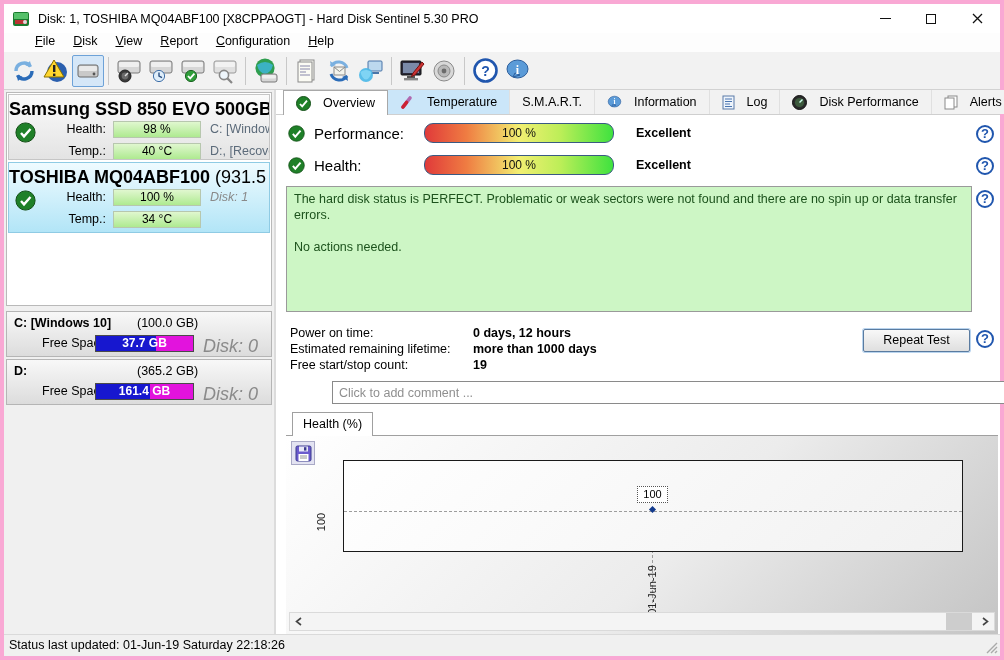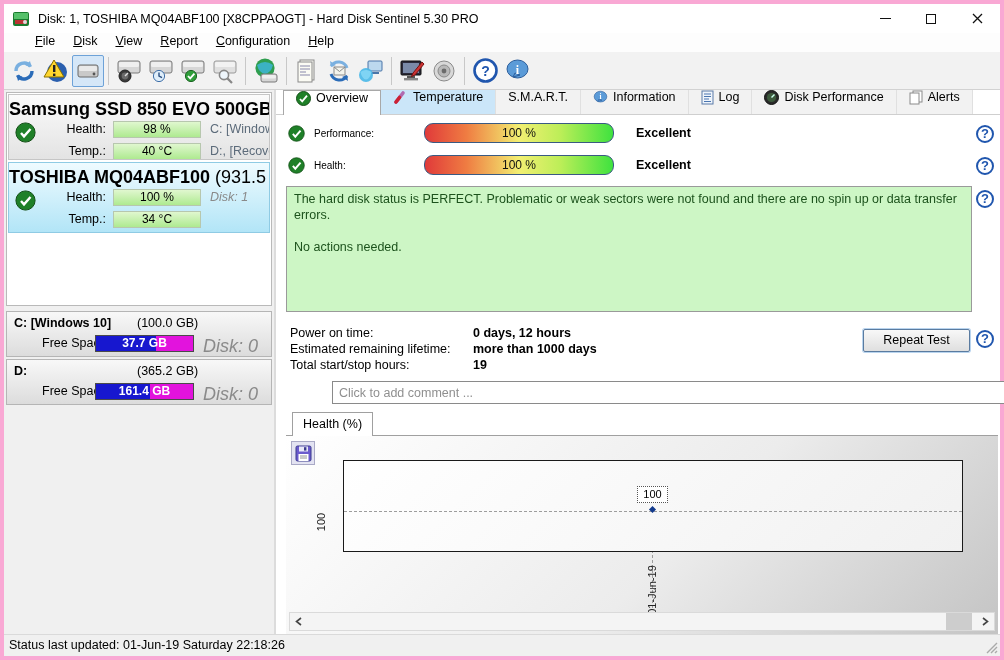--- a/index.html
+++ b/index.html
@@ -53,29 +53,29 @@
   .part-name { position:absolute; left:7px; top:4px; font-weight:bold; font-size:12.5px; }
   .part-size { position:absolute; left:130px; top:4px; font-size:12.5px; }
   .part-free-label { position:absolute; left:35px; top:24px; font-size:12.5px; }
   .free-bar { position:absolute; left:88px; top:23px; width:99px; height:17px; background:#e213dd; border:1px solid #4a4a4a; }
   .free-bar-used { position:absolute; left:0; top:0; bottom:0; background:#1717cf; }
   .free-bar-text { position:absolute; left:0; right:0; top:0; text-align:center; color:#fff; font-weight:bold; font-size:12px; line-height:15px; }
   .part-disk { position:absolute; left:196px; top:24px; font-style:italic; color:#8a8a8a; font-size:18px; }
 
   
   #tabstrip { position:absolute; left:0; top:0; right:0; height:25px; border-bottom:1px solid #cfcfcf; display:flex; align-items:flex-end; padding-left:7px; background:#fff; }
-  .tab { height:24px; display:inline-flex; align-items:flex-start; gap:5px; padding:0 12px; font-size:12.5px; background:#f2f2f2; border-right:1px solid #e0e0e0; white-space:nowrap; }
+  .tab { height:24px; display:inline-flex; align-items:center; gap:12px; padding:0 12px; font-size:12.5px; background:#f2f2f2; border-right:1px solid #e0e0e0; white-space:nowrap; }
   .tab-active { background:#fff; border:1px solid #a8a8a8; border-bottom:none; height:25px; margin-bottom:-1px; z-index:2; }
   .tab-hover { background:#cbe6f9; }
 
   
   .ov-row { position:absolute; left:0; height:22px; display:flex; align-items:center; }
   #row-perf { top:32px; } #row-health { top:64px; }
   .ov-check { margin-left:12px; }
-  .ov-label { margin-left:9px; width:110px; font-size:10px; }
+  .ov-label { margin-left:9px; width:110px; font-size:15px; }
   .grad-bar { position:relative; width:190px; height:20px; border:1.4px solid #3a5a82; border-radius:9px;
       background:linear-gradient(90deg,#e03a3a 0%,#ef7c42 22%,#f2ef72 50%,#bcee58 72%,#3fe23f 100%); }
   .grad-bar span { position:absolute; left:0; right:0; top:2px; text-align:center; font-size:12px; color:#111; }
   .ov-rating { margin-left:22px; font-weight:bold; font-size:12.5px; }
   .help-icon { position:absolute; width:18px; height:18px; border:2px solid #2056ae; border-radius:50%; background:#fff; color:#2056ae; font-weight:bold; font-size:13px; text-align:center; line-height:14px; }
 
   
   #status-box { position:absolute; left:10px; top:96px; width:686px; height:126px; background:#cdf6c5; border:1px solid #9a9a9a; padding:4px 7px; color:#1c521c; font-size:12.5px; line-height:16px; }
   #status-line2 { font-weight:normal; margin-top:16px; }
 
@@ -429,21 +429,21 @@
 
     <div class="stat-row" style="top:236px;">
       <span>Power on time:</span>
       <span class="stat-value">0 days, 12 hours</span>
     </div>
     <div class="stat-row" style="top:252px;">
       <span>Estimated remaining lifetime:</span>
       <span class="stat-value">more than 1000 days</span>
     </div>
     <div class="stat-row" style="top:268px;">
-      <span>Total start/stop hours:</span>
+      <span>Free start/stop count:</span>
       <span class="stat-value">19</span>
     </div>
 
     <div id="repeat-btn">Repeat Test</div>
     <div class="help-icon" style="left:700px; top:240px;">?</div>
 
     <input id="comment-input" type="text" placeholder="Click to add comment ..." style="">
 
     <div id="chart-tab">Health (%)</div>
     <div id="chart-panel">

